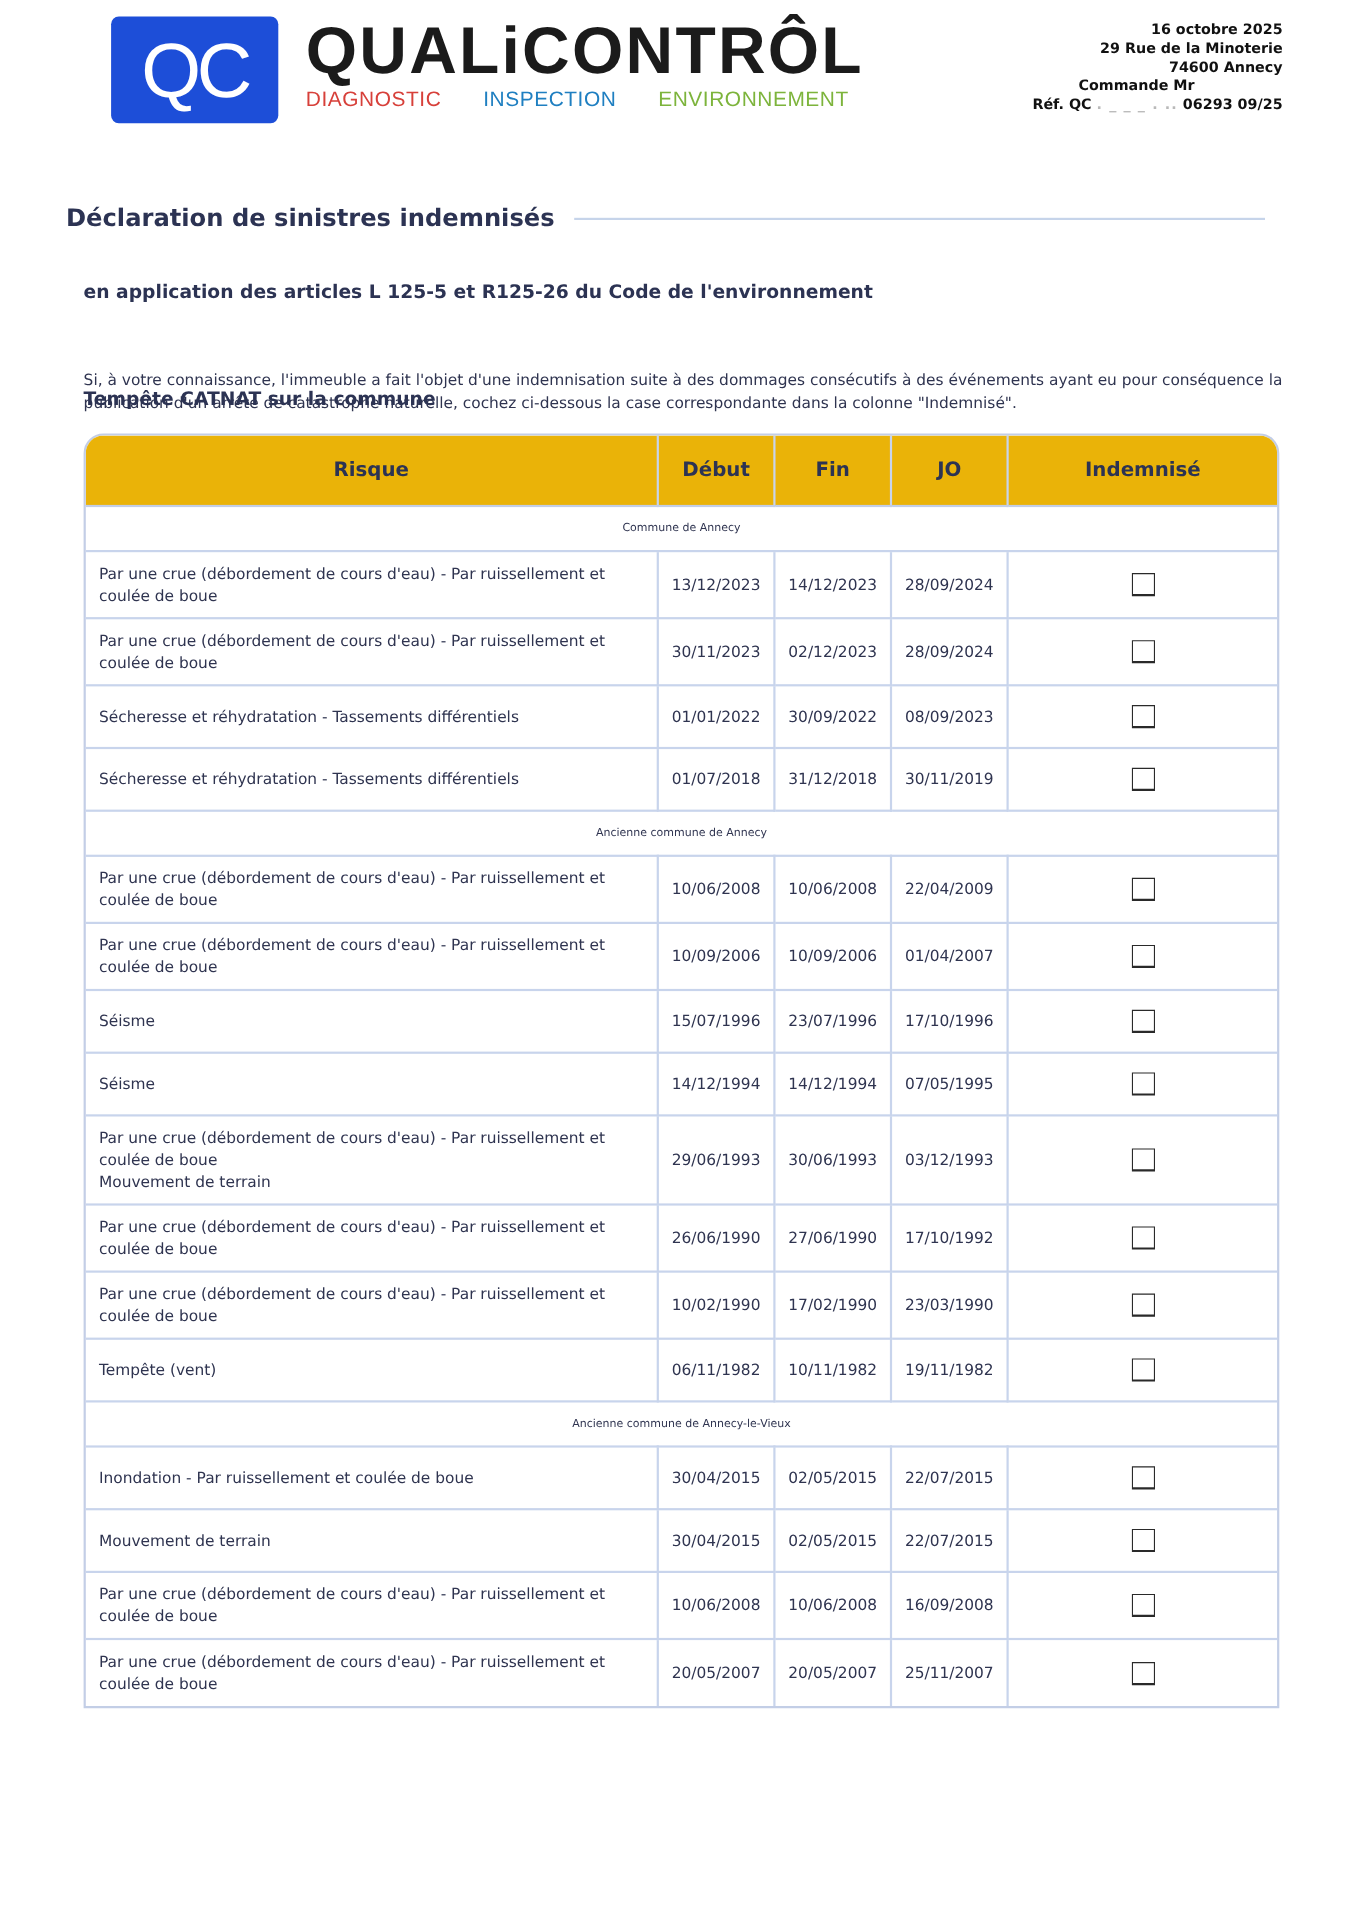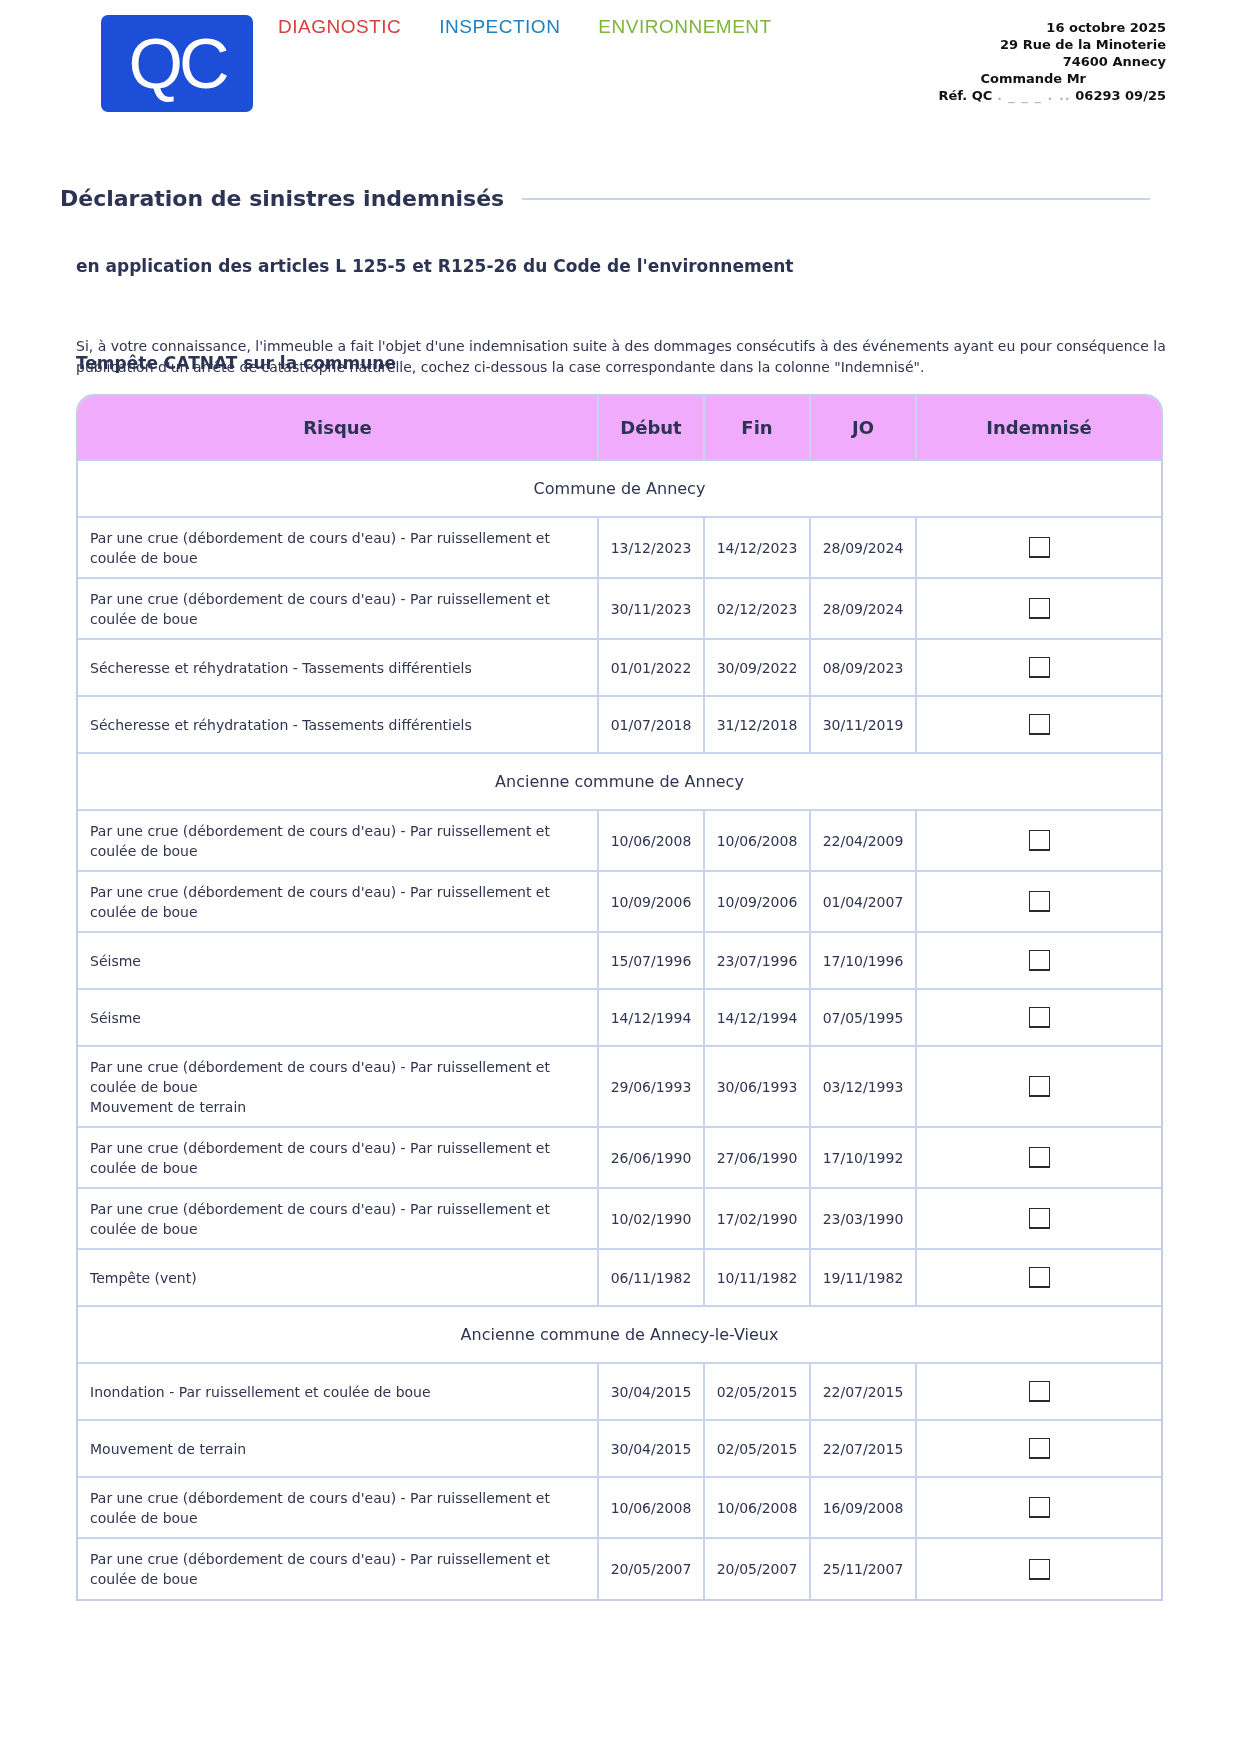--- a/index.html
+++ b/index.html
@@ -21,41 +21,42 @@
   .title-row { position: absolute; left: 60px; top: 186px; width: 1090px; display: flex; align-items: center; }
   .title { font-size: 22px; font-weight: 700; color: #2c3353; white-space: nowrap; }
   .title-line { flex: 1; height: 2px; background: #c6d4ea; margin-left: 18px; }
 
   .subtitle { position: absolute; left: 76px; top: 256px; font-size: 17px; font-weight: 700; color: #2c3353; }
   .intro { position: absolute; left: 76px; top: 296px; width: 1090px; font-size: 14px; line-height: 21px; color: #2f3450; margin-top: 40px; }
   .section { position: absolute; left: 76px; top: 353px; font-size: 17px; font-weight: 700; color: #2c3353; }
 
   .tbl-wrap { position: absolute; left: 76px; top: 394px; width: 1087px; border: 2px solid #c3cee6; border-radius: 18px 18px 0 0; overflow: hidden; }
   table { width: 100%; border-collapse: collapse; table-layout: fixed; }
-  th { background: #f0abfc; height: 64px; font-size: 18px; font-weight: 700; color: #2c3353; border-right: 2px solid #c8d4ec; border-bottom: 2px solid #c3cee6; }
+  th { background: #eab308; height: 64px; font-size: 18px; font-weight: 700; color: #2c3353; border-right: 2px solid #c8d4ec; border-bottom: 2px solid #c3cee6; }
   th:last-child { border-right: none; }
   td { border-right: 2px solid #c8d4ec; border-bottom: 2px solid #c8d4ec; font-size: 14px; color: #2f3450; }
   td:last-child { border-right: none; }
   tr:last-child td { border-bottom: none; }
   td.risk { padding: 8px 12px; line-height: 20px; white-space: pre-line; }
   td.date { text-align: center; font-size: 14px; margin-left: 36px; }
   td.chk { text-align: center; }
-  td.group { text-align: center; height: 57px; font-size: 16px; }
+  td.group { text-align: center; height: 41px; font-size: 10px; }
   tr.r1 td { height: 57px; }
   tr.r2 td { height: 61px; }
   tr.r3 td { height: 81px; }
   .box { display: inline-block; width: 21px; height: 21px; border: 1.5px solid #2a2a2a; border-bottom-width: 2px; background: #fff; vertical-align: middle; cursor: pointer; }
 </style>
 </head>
 <body>
 
 <div class="logo">
   <span class="logo-text">QC</span>
 </div>
 <div class="brand">
+  <div class="brand-name">QUALiCONTRÔL</div>
   <div class="brand-tags">
     <span class="tag-d">DIAGNOSTIC</span>
     <span class="tag-i">INSPECTION</span>
     <span class="tag-e">ENVIRONNEMENT</span>
   </div>
 </div>
 
 <div class="meta">
   <div>16 octobre 2025</div>
   <div>29 Rue de la Minoterie</div>

